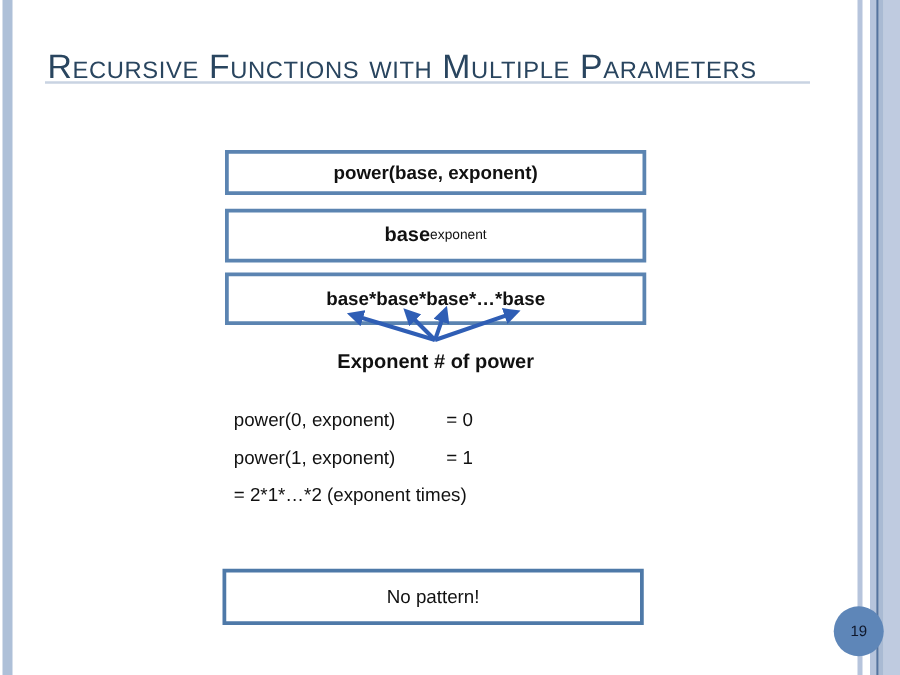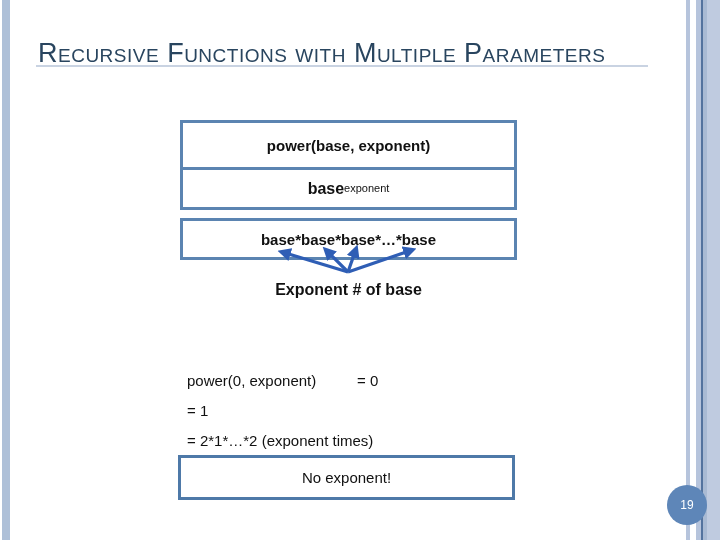--- a/index.html
+++ b/index.html
@@ -37,52 +37,52 @@
 
   
   .box{
     position:absolute;left:180px;width:337px;
     box-sizing:border-box;
     background:#ffffff;
     border:3px solid #5b84b1;
     display:flex;align-items:center;justify-content:center;
     font-size:15px;font-weight:bold;color:#111;
   }
-  .box1{top:120px;height:50px;}
+  .box1{top:120px;height:36px;}
   .box2{top:167px;height:43px;font-size:16px;}
   .box2 sup{font-size:11px;font-weight:400;position:relative;top:-1px;}
   .box3{top:218px;height:42px;}
   .conclusion{
     top:455px;height:45px;left:178px;
     border-color:#4e79a8;
     font-weight:400;
   }
 
   
   .arrows{position:absolute;left:260px;top:240px;width:180px;height:40px;}
 
   .caption{
     position:absolute;left:180px;top:281px;width:337px;
     text-align:center;
     font-size:16px;font-weight:bold;color:#111;
   }
 
   
-  .cases{position:absolute;left:187px;top:321px;width:440px;margin-top:44px;}
+  .cases{position:absolute;left:187px;top:321px;width:440px;}
   .case-row{display:flex;height:30px;align-items:center;font-size:15px;color:#111;}
   .case-row .call{width:170px;}
   .case-row .res{white-space:nowrap;}
 
   
   .page-circle{
     position:absolute;left:667px;top:485px;width:40px;height:40px;
     border-radius:50%;
     background:#5e86b8;
     display:flex;align-items:center;justify-content:center;
-    font-size:12px;color:#ffffff;
+    font-size:12px;color:#0f172a;
   }
 </style>
 </head>
 <body>
 
 <div class="slide">
 
   <div class="stripe st-left"></div>
   <div class="stripe st-r1"></div>
   <div class="stripe st-r2"></div>
@@ -111,36 +111,37 @@
       <marker id="ah" viewBox="0 0 10 10" refX="6.5" refY="5" markerWidth="4.2" markerHeight="4.2" orient="auto-start-reverse">
         <path d="M0,0 L10,5 L0,10 z" fill="#2f5eb5"></path>
       </marker>
     </defs>
     <path d="M88,32 L22,12" stroke="#2f5eb5" stroke-width="3.2" fill="none" marker-end="url(#ah)"></path>
     <path d="M88,32 L66,10" stroke="#2f5eb5" stroke-width="3.2" fill="none" marker-end="url(#ah)"></path>
     <path d="M88,32 L96,9" stroke="#2f5eb5" stroke-width="3.2" fill="none" marker-end="url(#ah)"></path>
     <path d="M88,32 L152,10" stroke="#2f5eb5" stroke-width="3.2" fill="none" marker-end="url(#ah)"></path>
   </svg>
 
-  <div class="caption">Exponent # of base</div>
+  <div class="caption">Exponent # of power</div>
 
   <div class="cases">
     <div class="case-row">
       <span class="call">power(0, exponent)</span>
       <span class="res">= 0</span>
     </div>
     <div class="case-row">
+      <span class="call">power(1, exponent)</span>
       <span class="res">= 1</span>
     </div>
     <div class="case-row">
       <span class="res">= 2*1*…*2 (exponent times)</span>
     </div>
   </div>
 
   <div class="box conclusion">
-    <span>No exponent!</span>
+    <span>No pattern!</span>
   </div>
 
   <div class="page-circle">
     <span>19</span>
   </div>
 
 </div>
 
 </body></html>

